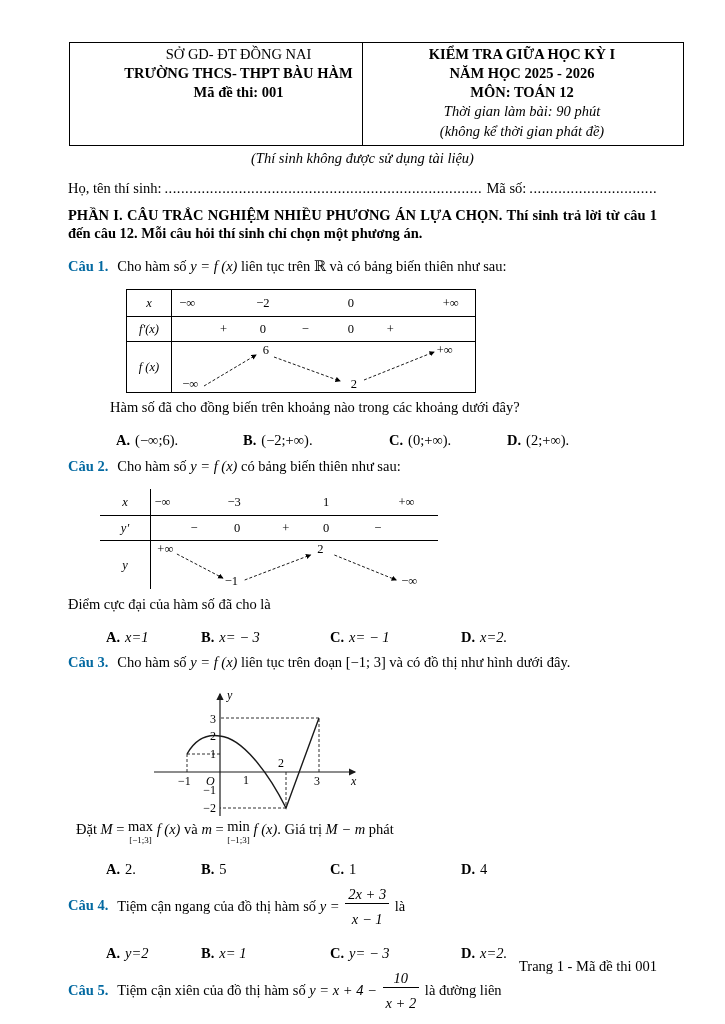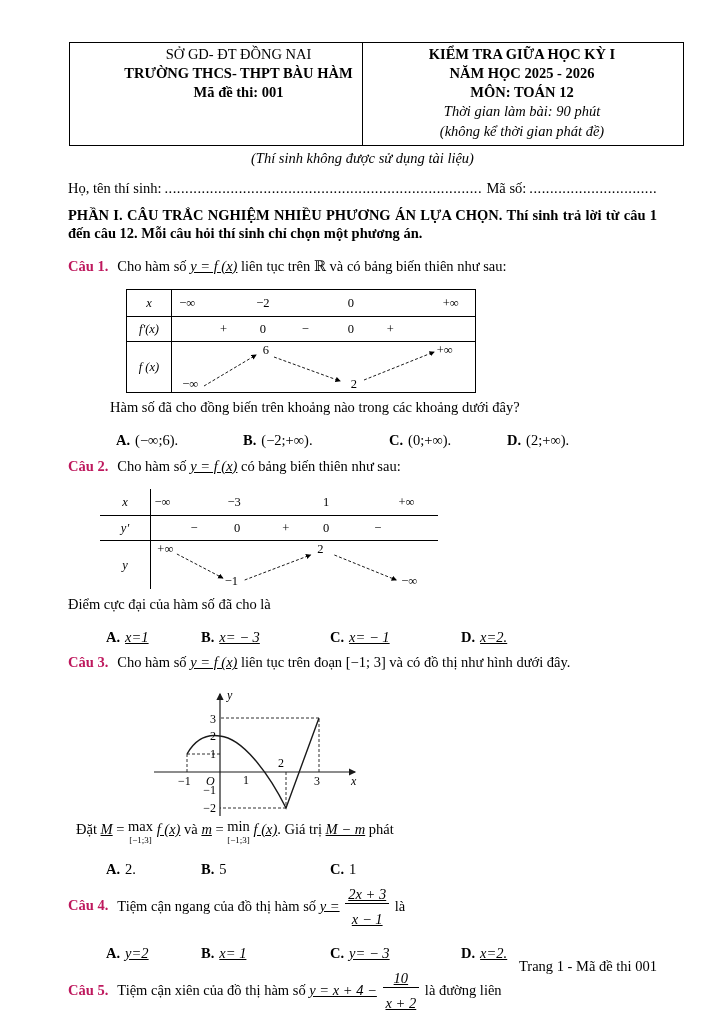--- a/index.html
+++ b/index.html
@@ -25,22 +25,22 @@
   .dots{overflow:hidden;flex:0 0 auto;letter-spacing:0.5px;}
   .dots.name{width:318px;margin-left:3px;}
   .dots.id{flex:1 1 auto;margin-left:3px;}
   .id-label{margin-left:4px;}
 
   
   .part1{margin-top:9px;font-weight:bold;text-align:justify;}
 
   
   .qline{margin-top:7px;}
-  .qlabel{color:#be185d;font-weight:bold;margin-right:9px;}
-  .math{font-style:italic;text-decoration:underline;}
+  .qlabel{color:#0369a1;font-weight:bold;margin-right:9px;}
+  .math{font-style:italic;}
   .sub-line{margin-top:1px;}
   .sub-line.ind42{margin-left:42px;}
   .sub-line.ind20{margin-left:8px;}
 
   
   .opts{display:grid;margin-top:15px;margin-bottom:2px;}
   .opts-q1{padding-left:48px;grid-template-columns:127px 146px 118px 1fr;}
   .opts-std{padding-left:38px;grid-template-columns:95px 129px 131px 1fr;}
   .opts-q5{padding-left:46px;grid-template-columns:101px 108px 140px 1fr;}
   .opt-letter{font-weight:bold;margin-right:5px;}
@@ -285,20 +285,21 @@
       <span>=</span>
       <span class="opstack"><span class="op">min</span><span class="subiv">[−1;3]</span></span>
       <span class="math">f (x)</span><span>. Giá trị</span>
       <span class="math">M − m</span>
       <span>phát</span>
     </p>
     <div class="opts opts-std">
       <span><span class="opt-letter">A.</span><span>2.</span></span>
       <span><span class="opt-letter">B.</span><span>5</span></span>
       <span><span class="opt-letter">C.</span><span>1</span></span>
+      <span><span class="opt-letter">D.</span><span>4</span></span>
     </div>
   </div>
 
   <div>
     <p class="qline">
       <span class="qlabel">Câu 4.</span><span>Tiệm cận ngang của đồ thị hàm số</span>
       <span class="math">y =</span>
       <span class="frac"><span class="num math">2x + 3</span><span class="den math">x − 1</span></span>
       <span>là</span>
     </p>

